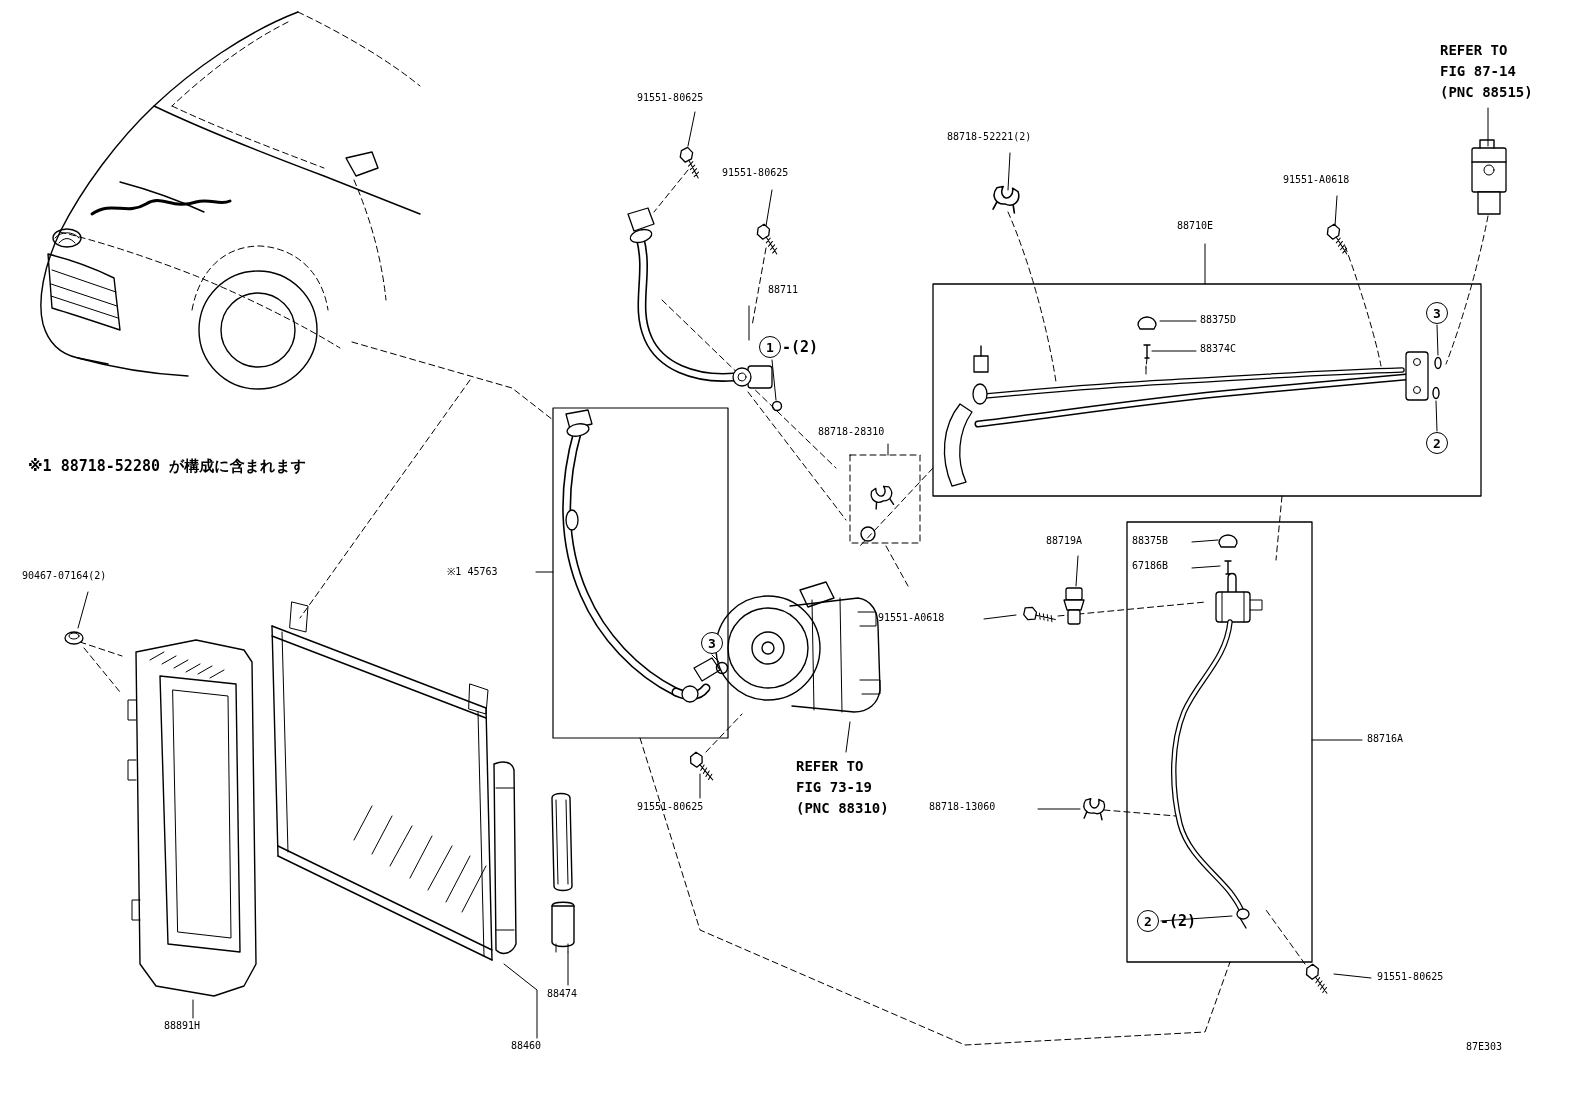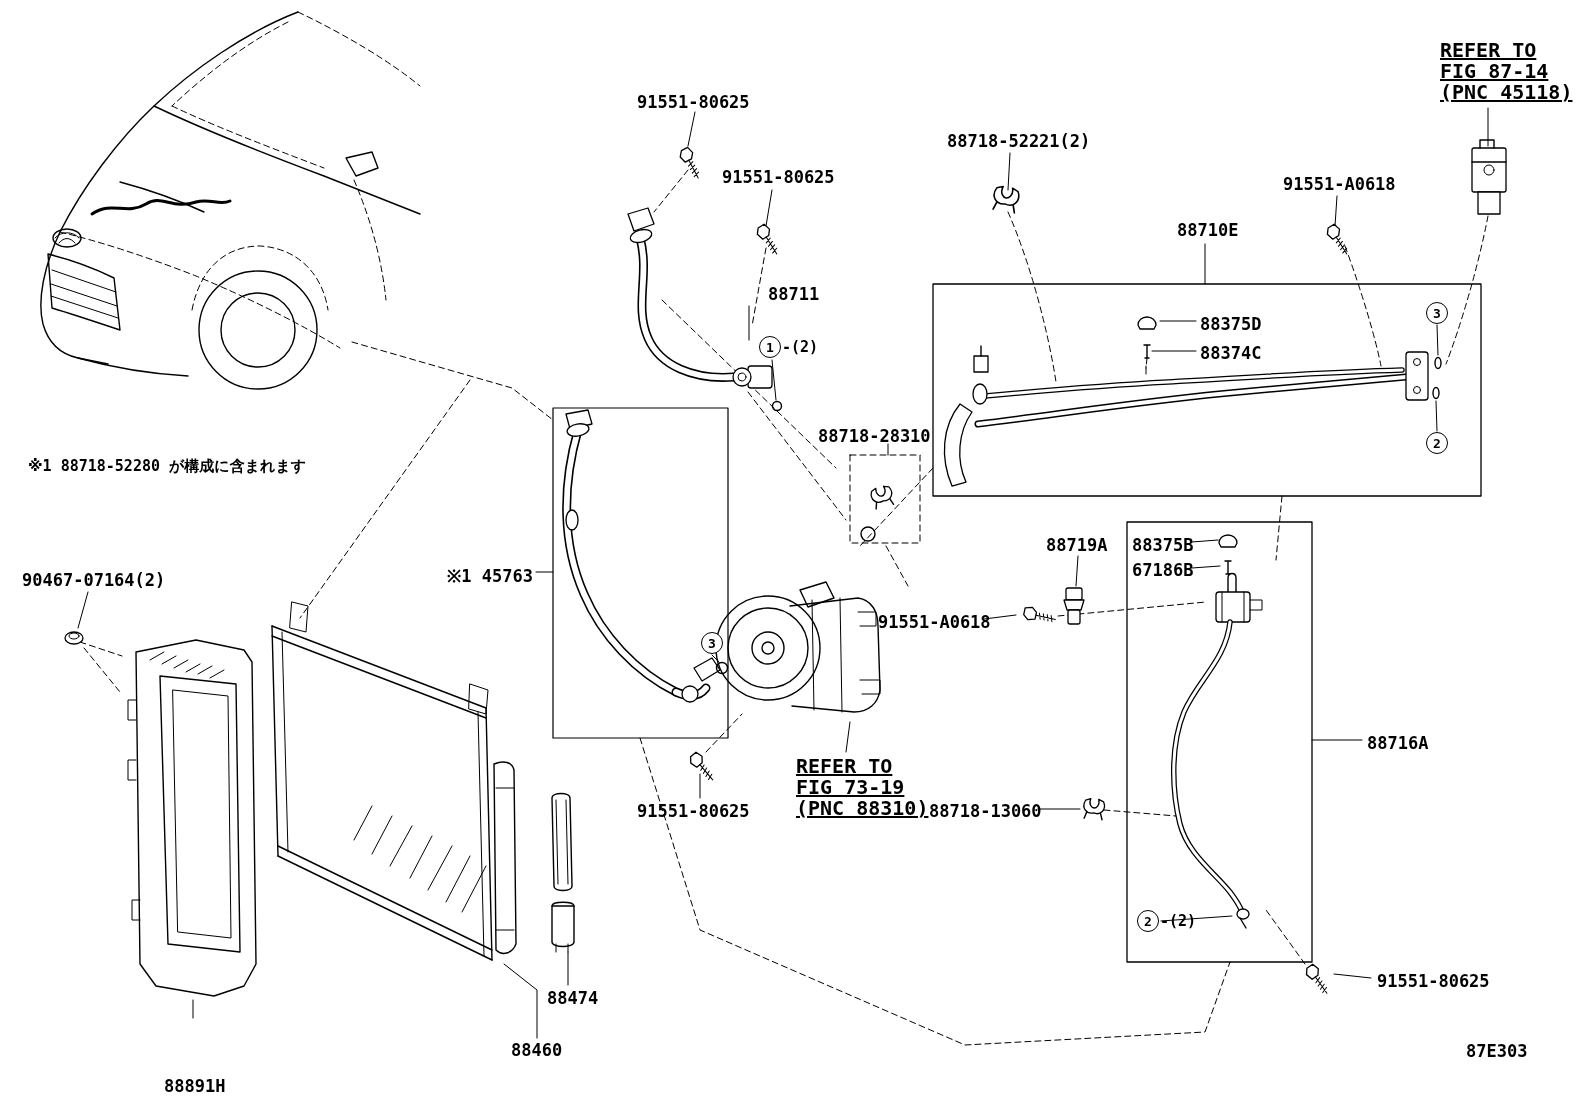--- a/index.html
+++ b/index.html
@@ -1,23 +1,23 @@
 <!DOCTYPE html>
 <html><head>
 <meta charset="utf-8">
 <title>87E303</title>
 <style>
   html,body{margin:0;padding:0;background:#fff;}
   .stage{position:relative;width:1592px;height:1099px;background:#fff;overflow:hidden;
          font-family:"DejaVu Sans Mono",monospace;}
   .stage svg{position:absolute;left:0;top:0;}
-  .lbl{position:absolute;font-weight:bold;font-size:17px;color:#000;white-space:nowrap;
+  .lbl{position:absolute;font-weight:normal;font-size:10px;color:#000;white-space:nowrap;
        font-family:"DejaVu Sans Mono",monospace;text-align:center;}
-  .refer{position:absolute;font-weight:bold;font-size:20px;line-height:21px;color:#000;
-         white-space:nowrap;font-family:"DejaVu Sans Mono",monospace;text-decoration:underline;}
+  .refer{position:absolute;font-weight:bold;font-size:14px;line-height:21px;color:#000;
+         white-space:nowrap;font-family:"DejaVu Sans Mono",monospace;}
   .note{position:absolute;font-weight:bold;font-size:15px;color:#000;white-space:nowrap;
         font-family:"DejaVu Sans Mono","DejaVu Sans",monospace;}
   .callout{position:absolute;display:flex;align-items:center;transform:translate(-11px,-11px);}
   .cnum{width:22px;height:22px;border:1.6px solid #000;border-radius:50%;box-sizing:border-box;
         display:flex;align-items:center;justify-content:center;font-weight:bold;font-size:13px;
         font-family:"DejaVu Sans Mono",monospace;color:#000;background:#fff;}
   .csuf{font-weight:bold;font-size:15px;margin-left:1px;color:#000;}
   
   .ln{stroke:#000;stroke-width:1.4;fill:none;stroke-linecap:round;stroke-linejoin:round;}
   .thin{stroke-width:1;}
@@ -257,21 +257,21 @@
   </g>
 </svg>
 
 <div class="lbl" style="left:637px;top:92px">91551-80625</div>
 <div class="lbl" style="left:722px;top:167px">91551-80625</div>
 <div class="lbl" style="left:947px;top:131px">88718-52221(2)</div>
 
 <div class="refer" style="left:1440px;top:40px">
   <div>REFER TO</div>
   <div>FIG 87-14</div>
-  <div>(PNC 45118)</div>
+  <div>(PNC 88515)</div>
 </div>
 
 <div class="lbl" style="left:1283px;top:174px">91551-A0618</div>
 <div class="lbl" style="left:1177px;top:220px">88710E</div>
 <div class="lbl" style="left:768px;top:284px">88711</div>
 
 <div class="callout" style="left:770px;top:347px">
   <span class="cnum">1</span>
       <span class="csuf">-(2)</span>
 </div>
@@ -310,18 +310,18 @@
 
 <div class="lbl" style="left:637px;top:801px">91551-80625</div>
 <div class="lbl" style="left:929px;top:801px">88718-13060</div>
 
 <div class="callout" style="left:1148px;top:921px">
   <span class="cnum">2</span>
       <span class="csuf">-(2)</span>
 </div>
 
 <div class="lbl" style="left:547px;top:988px">88474</div>
-<div class="lbl" style="left:164px;top:1076px">88891H</div>
+<div class="lbl" style="left:164px;top:1020px">88891H</div>
 <div class="lbl" style="left:511px;top:1040px">88460</div>
 <div class="lbl" style="left:1377px;top:971px">91551-80625</div>
 <div class="lbl" style="left:1466px;top:1041px">87E303</div>
 
 </div>
 
 </body></html>

